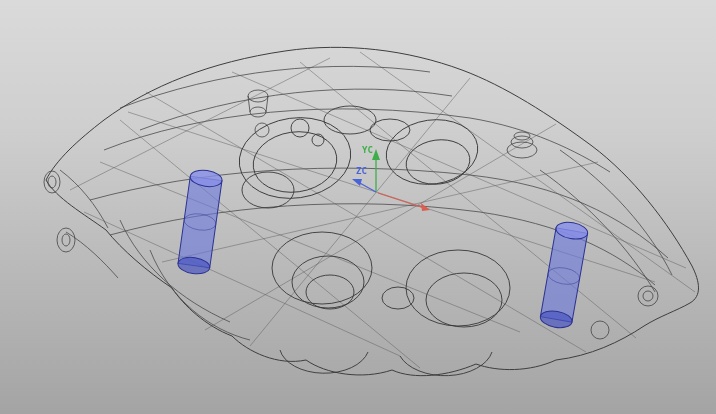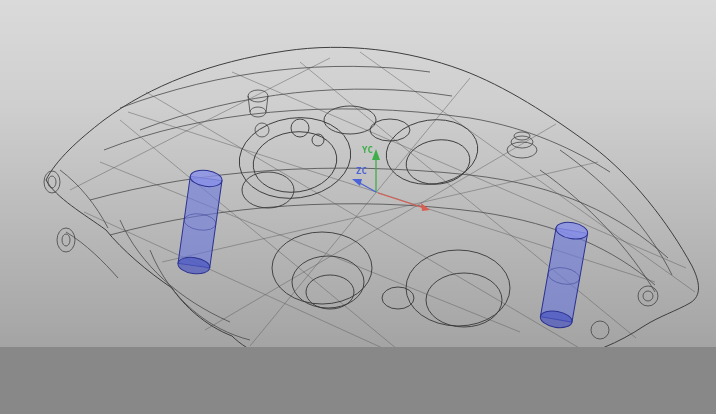--- a/index.html
+++ b/index.html
@@ -1,17 +1,17 @@
 <!DOCTYPE html>
 <html><head>
 <meta charset="utf-8">
 <style>
   html,body{margin:0;padding:0;background:#888;}
   .stage{
-    width:716px;height:347px;position:relative;overflow:hidden;
+    width:716px;height:414px;position:relative;overflow:hidden;
     background:linear-gradient(180deg,#dadada 0%,#cfcfcf 30%,#b9b9b9 65%,#a4a4a4 100%);
     font-family:"DejaVu Sans","Liberation Sans",sans-serif;
   }
   svg{position:absolute;top:0;left:0;}
   .edge{fill:none;stroke:#3e3e3e;stroke-width:1;}
   .inner{fill:none;stroke:#4a4a4a;stroke-width:.8;}
   .tan{stroke:#5c5c5c;stroke-width:.6;opacity:.8;}
   .bore{fill:none;stroke:#383838;stroke-width:.9;}
   .det{fill:none;stroke:#444;stroke-width:.8;}
   .wcs-label{font-size:9px;font-weight:bold;font-family:"DejaVu Sans Mono","Liberation Mono",monospace;}

